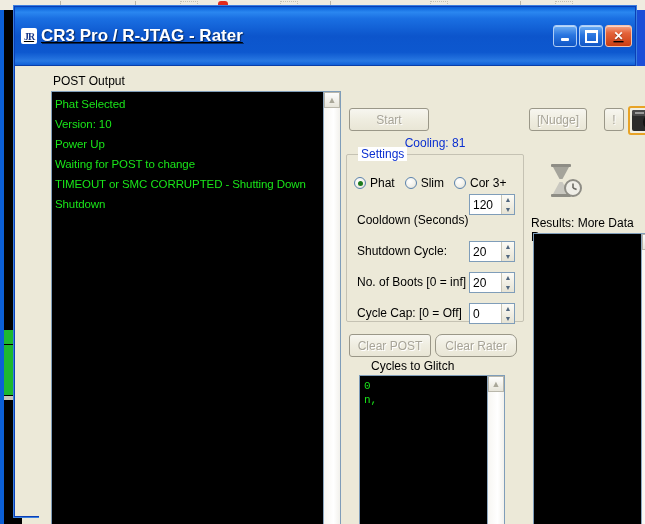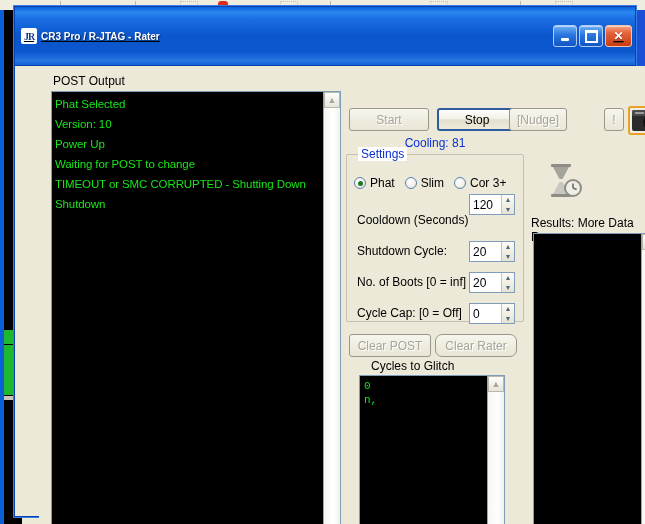--- a/index.html
+++ b/index.html
@@ -61,21 +61,21 @@
     text-decoration:underline;
   }
   #win-icon {
     width:16px; height:16px; margin:0 4px 0 3px;
     background:#fff; border-radius:2px;
     display:flex; align-items:center; justify-content:center;
     font-size:10px; font-weight:bold; color:#1a3a8a;
     font-family:"Liberation Serif", serif; letter-spacing:-1px;
   }
   #win-title {
-    color:#fff; font-size:10px; font-weight:bold;
+    color:#fff; font-size:17px; font-weight:bold;
     text-shadow: 1px 1px 1px rgba(0,0,0,.55);
     flex:1; white-space:nowrap; overflow:hidden;
   }
   .tb-btn {
     width:22px; height:20px; margin-left:2px;
     border:1px solid #aecdf5; border-radius:3px;
     display:flex; align-items:center; justify-content:center;
     background: linear-gradient(180deg,#6fb0f5 0%,#2a76e0 45%,#1157c6 100%);
     box-shadow: inset 0 1px 0 rgba(255,255,255,.55);
     cursor:pointer;
@@ -135,21 +135,21 @@
     font-size:12px; color:#000; cursor:pointer;
     display:flex; align-items:center; justify-content:center;
     box-sizing:border-box;
   }
   .xp-btn.disabled { color:#a7a498; text-shadow:1px 1px 0 #fff; cursor:default;
     background: linear-gradient(180deg,#f7f6f0 0%,#efedE0 50%,#e9e6d6 100%); }
   .xp-btn.default { border:2px solid #2f5c9e; border-radius:3px; }
 
   #btn-start { left:310px; top:42px; width:80px; }
   #btn-stop  { left:398px; top:42px; width:80px; }
-  #btn-nudge { left:470px; top:42px; width:58px; }
+  #btn-nudge { left:490px; top:42px; width:58px; }
   #btn-bang  { left:565px; top:42px; width:20px; }
   #btn-cam {
     position:absolute; left:589px; top:40px; width:38px; height:29px;
     border:2px solid #e8a326; border-radius:3px; background:#f0eee2;
     display:flex; align-items:center; justify-content:center; cursor:pointer;
     box-sizing:border-box;
   }
   #cooling-label {
     position:absolute; left:310px; top:70px; width:172px;
     text-align:center; font-size:12px; color:#0a2fd0;
@@ -286,21 +286,20 @@
     <div id="post-save-btn">
       <svg width="14" height="14" viewBox="0 0 14 14">
         <rect x="0.5" y="0.5" width="13" height="13" fill="#fdfdfb" stroke="#4a4a44"></rect>
         <rect x="3" y="1" width="8" height="5" fill="#6c6c66"></rect>
         <rect x="7.5" y="2" width="2" height="3" fill="#e8e8e2"></rect>
         <rect x="2.5" y="8" width="9" height="5.5" fill="#e4e4de" stroke="#6c6c66" stroke-width="0.8"></rect>
       </svg>
     </div>
 
     <div class="xp-btn disabled" id="btn-start">Start</div>
-    <div class="xp-btn default" id="btn-stop">Stop</div>
     <div class="xp-btn disabled" id="btn-nudge">[Nudge]</div>
     <div class="xp-btn disabled" id="btn-bang">!</div>
     <div id="btn-cam">
       <svg width="30" height="21" viewBox="0 0 30 21">
         <rect x="0" y="0" width="30" height="21" rx="2" fill="#2b2b2b"></rect>
         <rect x="0" y="0" width="30" height="6" rx="2" fill="#4a4a4a"></rect>
         <rect x="3" y="2" width="9" height="2" fill="#9a9a9a"></rect>
         <circle cx="19" cy="12" r="8" fill="#111"></circle>
         <circle cx="19" cy="12" r="6" fill="#1d1d26"></circle>
         <circle cx="19" cy="12" r="3.4" fill="#3a4a66"></circle>

